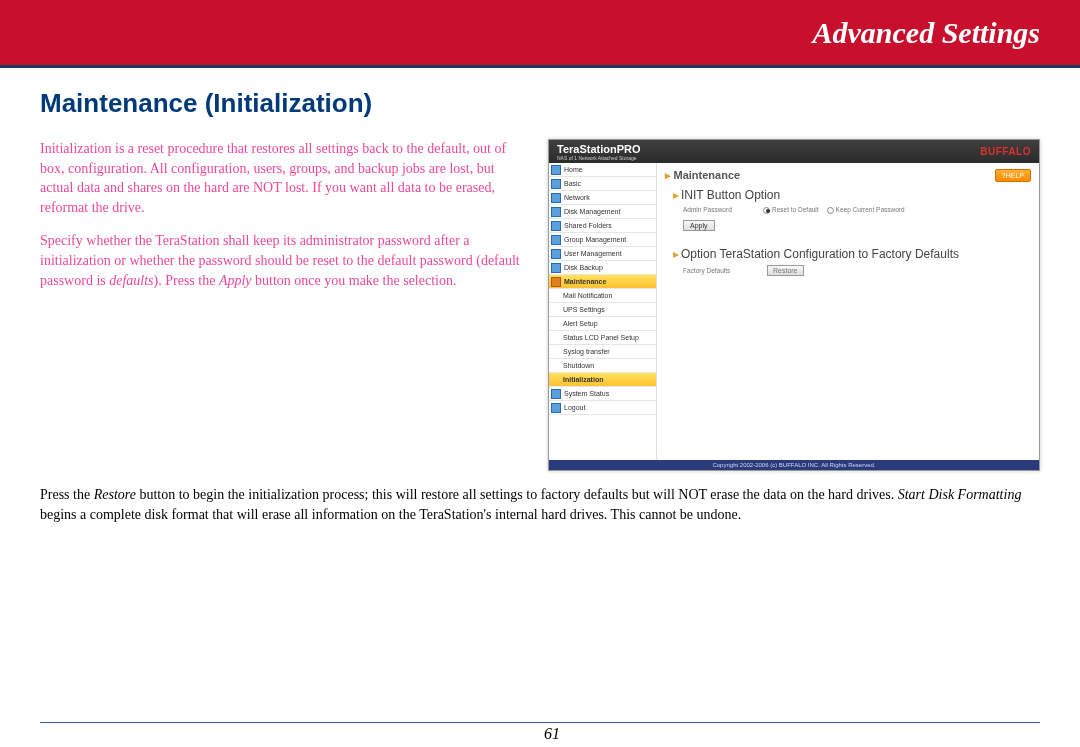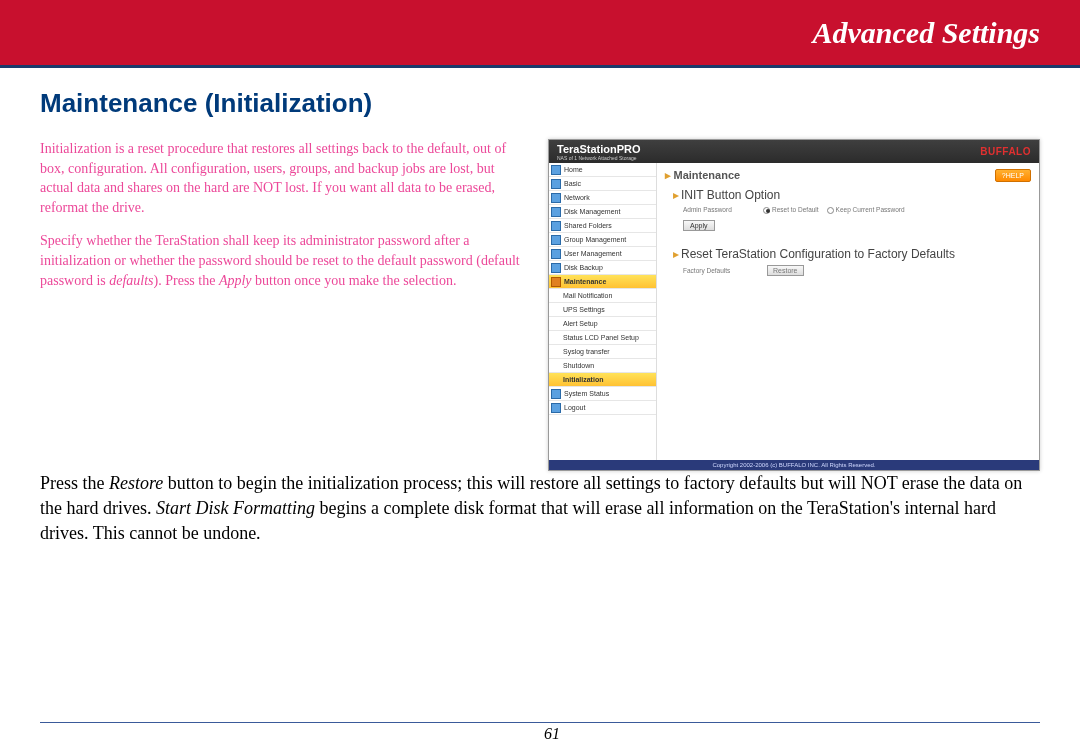--- a/index.html
+++ b/index.html
@@ -41,23 +41,24 @@
     gap: 18px;
   }
   .text-col {
     flex: 0 0 490px;
     font-size: 14px;
     line-height: 1.4;
     color: #ec4899;
   }
   .text-col p { margin-bottom: 14px; }
   .full-para {
-    font-size: 18px;
+    font-size: 14px;
     line-height: 1.4;
     color: #000;
+    margin-top: 14px;
   }
   .italic { font-style: italic; }
   
   .shot {
     flex: 1;
     border: 1px solid #999;
     background: #fff;
     font-family: Arial, sans-serif;
     font-size: 8px;
     color: #333;
@@ -316,21 +317,21 @@
           </div>
           <div class="sect-head"><span class="yarrow">▸</span><span>INIT Button Option</span></div>
           <div class="form-row">
             <span class="lbl">Admin Password</span>
             <span class="radio-opt"><span class="radio-dot on"></span><span>Reset to Default</span></span>
             <span class="radio-opt"><span class="radio-dot"></span><span>Keep Current Password</span></span>
           </div>
           <div class="shot-btn">Apply</div>
 
           <div style="height:12px"></div>
-          <div class="sect-head"><span class="yarrow">▸</span><span>Reset TeraStation Configuration to Factory Defaults</span></div>
+          <div class="sect-head"><span class="yarrow">▸</span><span>Option TeraStation Configuration to Factory Defaults</span></div>
           <div class="form-row">
             <span class="lbl">Factory Defaults</span>
             <span class="shot-btn small">Restore</span>
           </div>
         </div>
       </div>
       <div class="shot-footer">Copyright 2002-2006 (c) BUFFALO INC. All Rights Reserved.</div>
     </div>
   </div>
 

